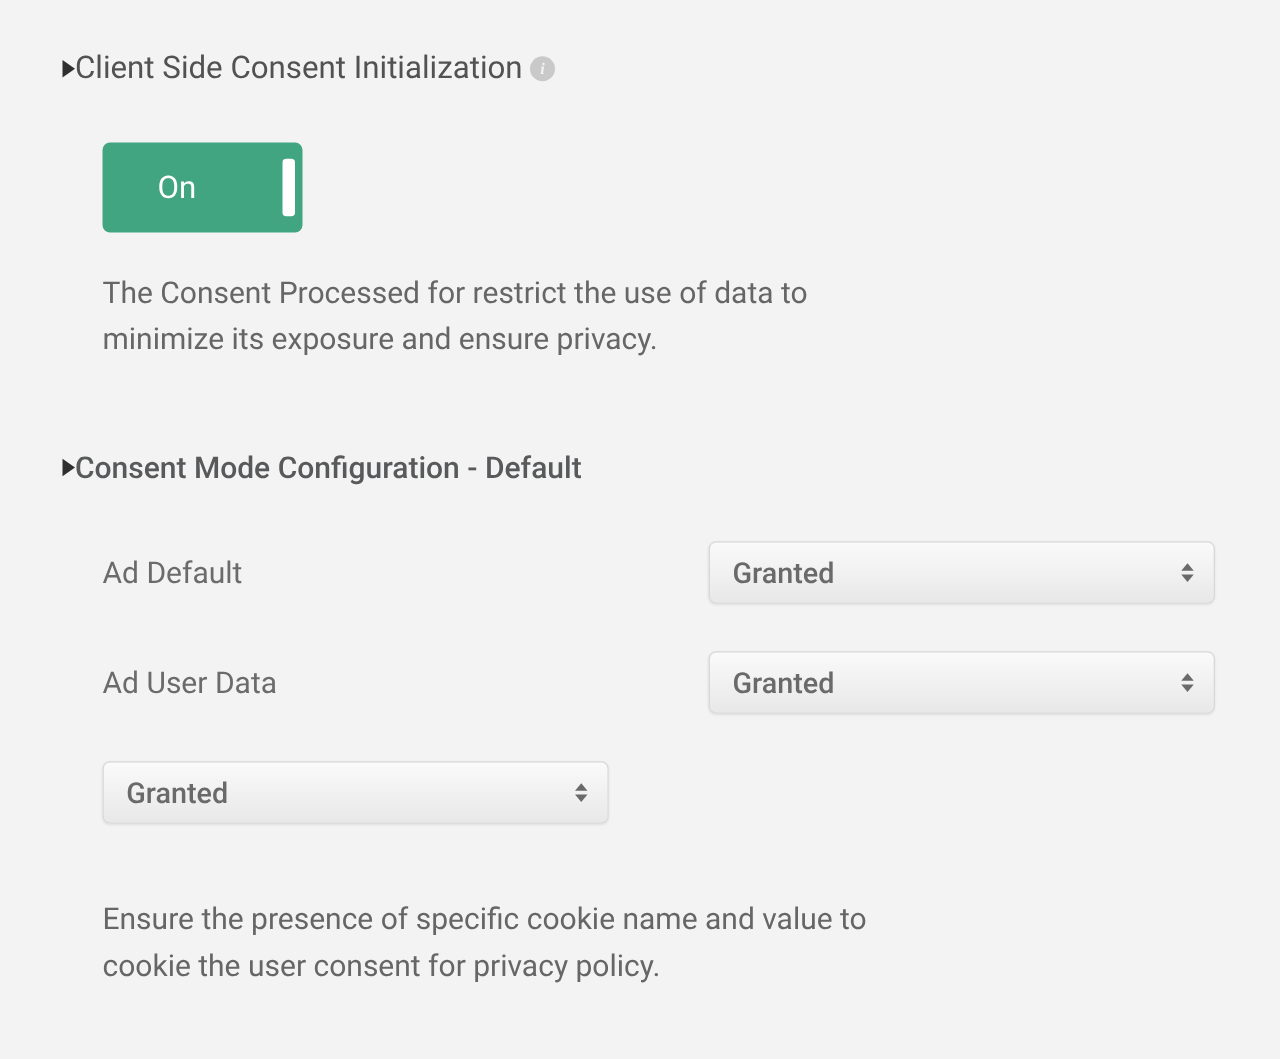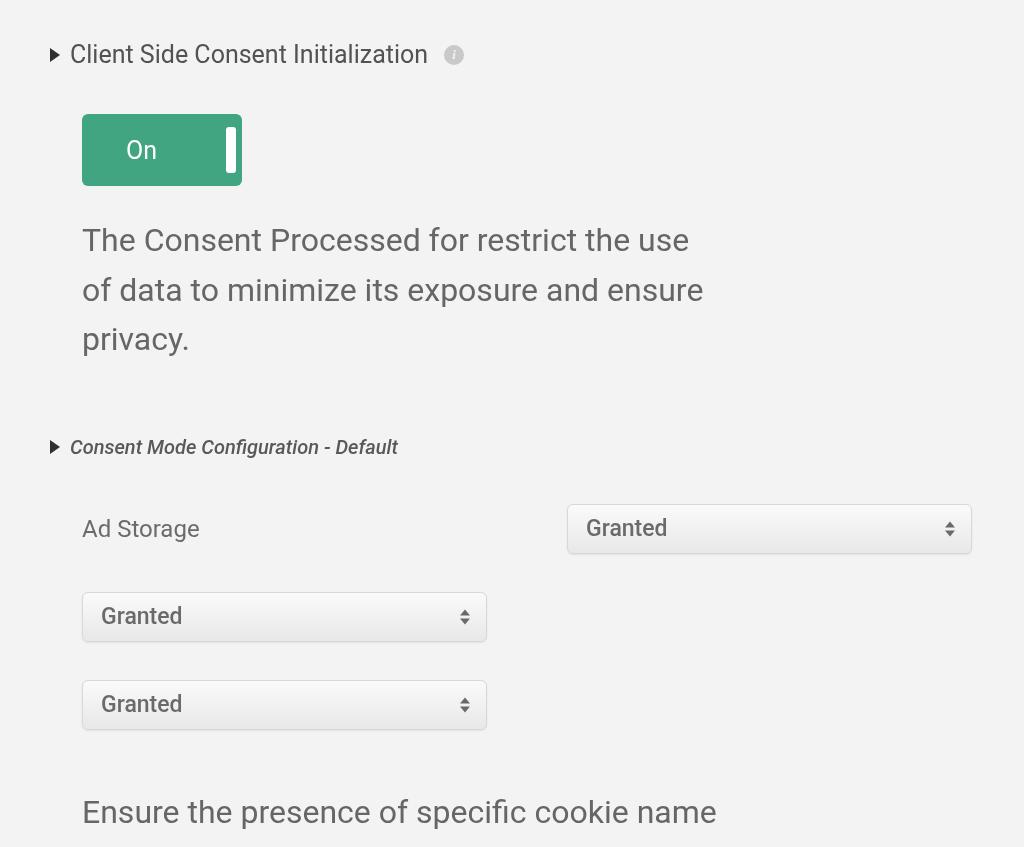--- a/index.html
+++ b/index.html
@@ -12,21 +12,20 @@
       color: #4a4a4a;
     }
 
     .section {
       margin-bottom: 70px;
     }
 
     .section-header {
       display: flex;
       align-items: center;
-      gap: 10px;
       cursor: pointer;
     }
 
     .chevron-icon {
       width: 0;
       height: 0;
       border-top: 7px solid transparent;
       border-bottom: 7px solid transparent;
       border-left: 10px solid #2f2f2f;
     }
@@ -79,32 +78,31 @@
       line-height: 1;
     }
     .toggle-thumb {
       width: 10px;
       height: 46px;
       background: #ffffff;
       border-radius: 3px;
     }
 
     .description {
-      font-size: 32px;
+      font-size: 24px;
       color: #666666;
       line-height: 1.55;
       margin-top: 30px;
       max-width: 640px;
     }
 
     .section2-title {
-      font-size: 20px;
+      font-size: 24px;
       font-weight: 500;
       color: #58595b;
-      font-style: italic;
     }
 
     
     .form-rows {
       display: flex;
       flex-direction: column;
     }
 
     .form-row {
       display: flex;
@@ -192,21 +190,34 @@
 <div class="section">
   <div class="section-header">
     <span class="chevron-icon"></span>
     <span class="section-title section2-title">Consent Mode Configuration - Default</span>
   </div>
 
   <div class="section-body">
     <div class="form-rows">
 
       <div class="form-row">
-        <span class="form-label">Ad Storage</span>
+        <span class="form-label">Ad Default</span>
+        <div class="select-wrap">
+          <div class="select-box">
+            <span class="select-value">Granted</span>
+            <span class="select-arrows">
+              <span class="arr-up"></span>
+                <span class="arr-down"></span>
+            </span>
+          </div>
+        </div>
+      </div>
+
+      <div class="form-row">
+        <span class="form-label">Ad User Data</span>
         <div class="select-wrap">
           <div class="select-box">
             <span class="select-value">Granted</span>
             <span class="select-arrows">
               <span class="arr-up"></span>
                 <span class="arr-down"></span>
             </span>
           </div>
         </div>
       </div>
@@ -216,29 +227,17 @@
           <div class="select-box">
             <span class="select-value">Granted</span>
             <span class="select-arrows">
               <span class="arr-up"></span>
                 <span class="arr-down"></span>
             </span>
           </div>
         </div>
       </div>
 
-      <div class="form-row">
-        <div class="select-wrap">
-          <div class="select-box">
-            <span class="select-value">Granted</span>
-            <span class="select-arrows">
-              <span class="arr-up"></span>
-                <span class="arr-down"></span>
-            </span>
-          </div>
-        </div>
-      </div>
-
     </div>
 
     <p class="description desc2">Ensure the presence of specific cookie name and value to cookie the user consent for privacy policy.</p>
   </div>
 </div>
 
 </body></html>

